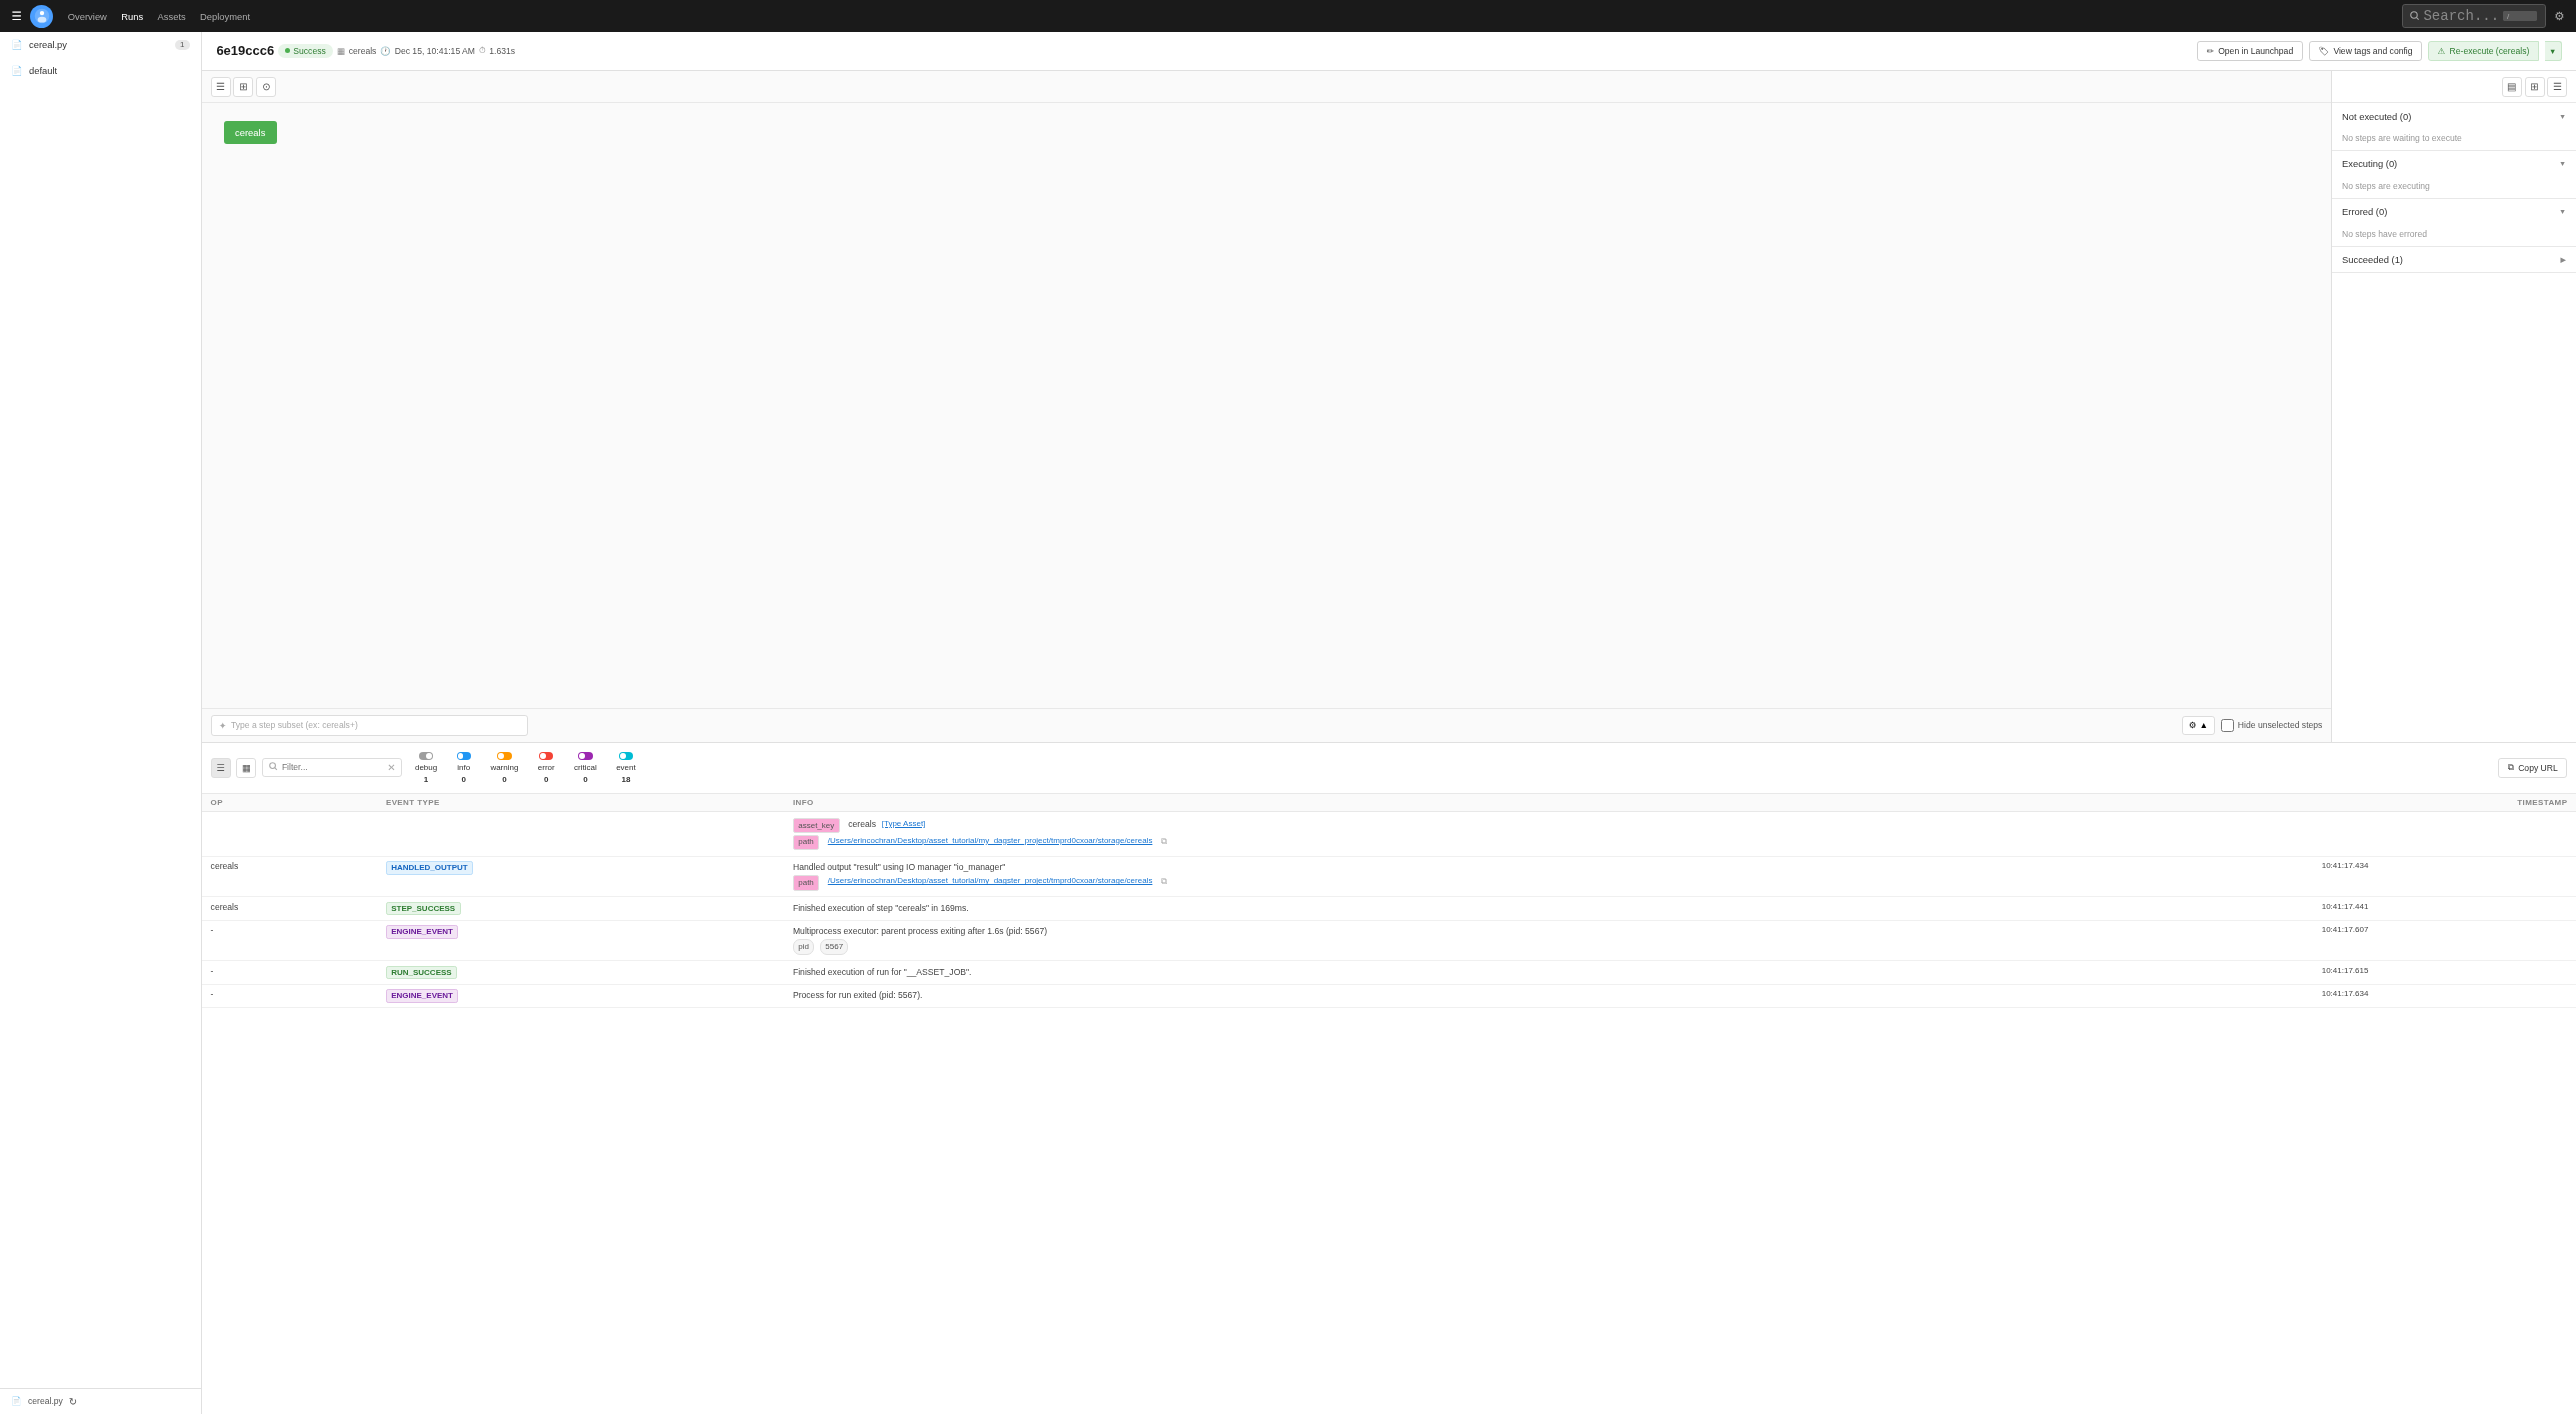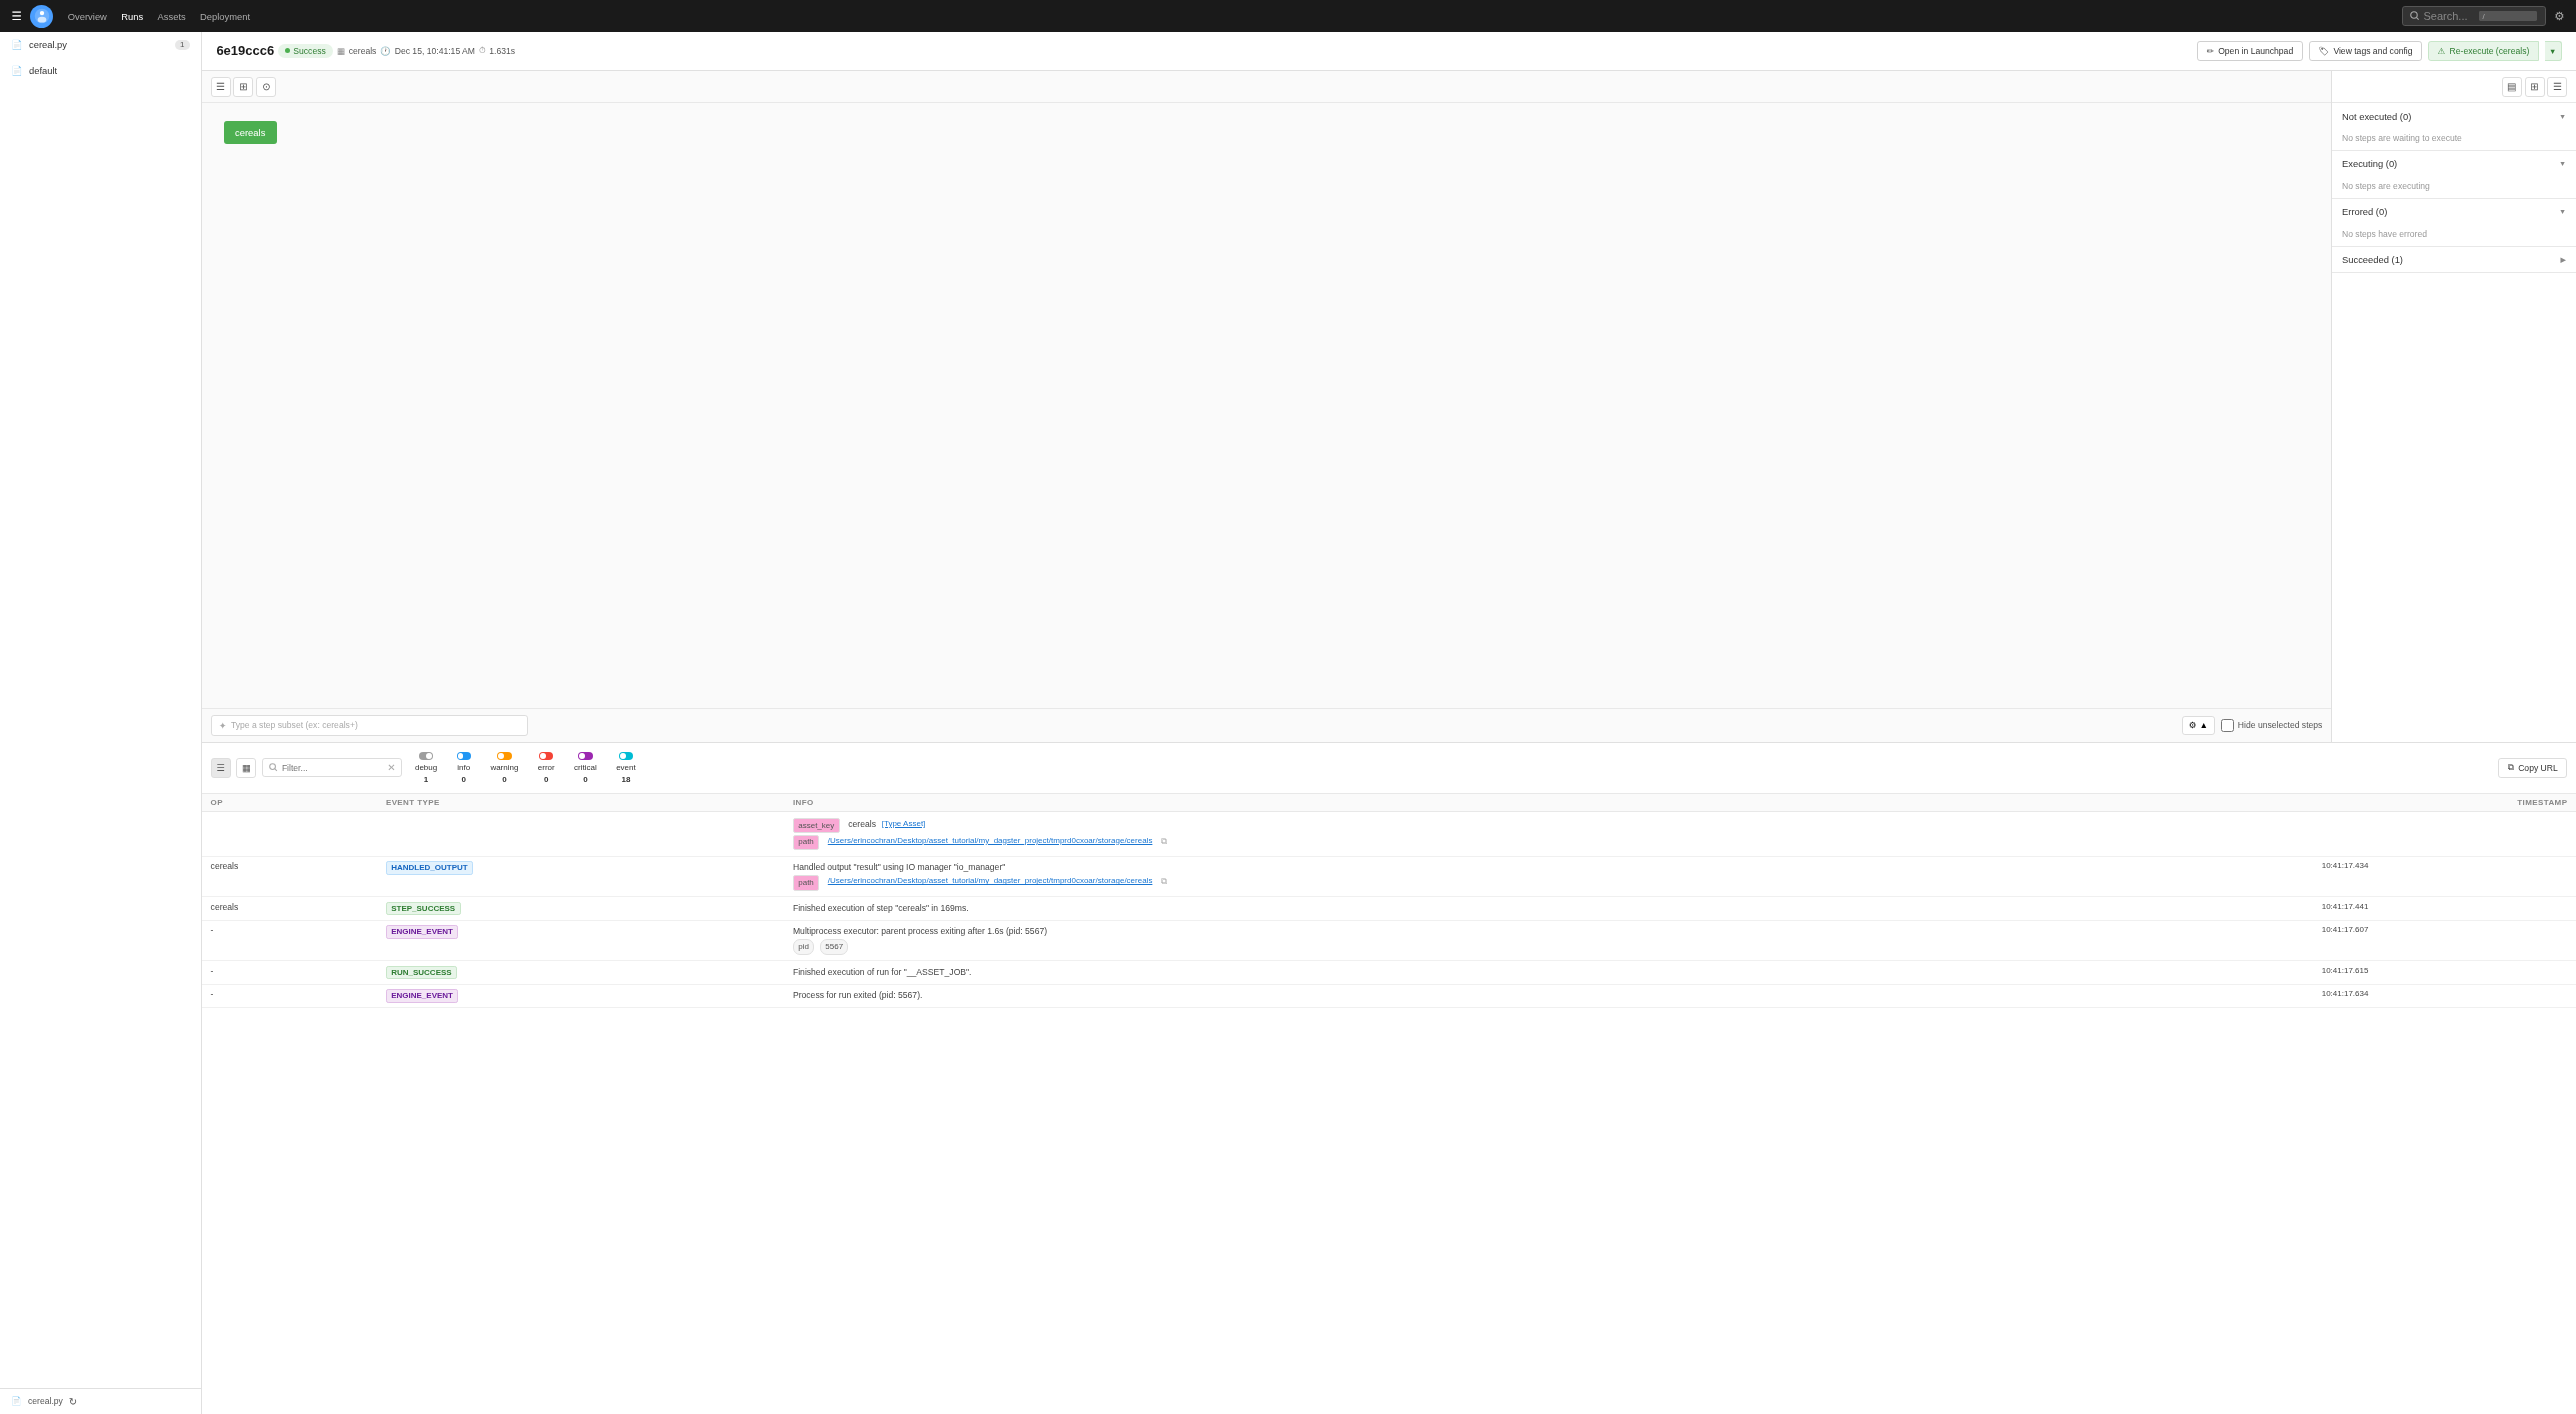--- a/index.html
+++ b/index.html
@@ -259,21 +259,21 @@
       display: flex;
       align-items: center;
       gap: 5.8px;
       border-bottom: 0.7px solid #e8e8e8;
       flex-wrap: wrap;
     }
     .log-view-btn { border: 0.7px solid #ddd; background: #fff; border-radius: 2.9px; width: 20px; height: 20px; display: flex; align-items: center; justify-content: center; cursor: pointer; font-size: 9.4px; color: #555; }
     .log-view-btn.active { background: #e8e8e8; }
     .filter-input-box {
       display: flex;
-      align-items: center;
+      align-items: flex-start;
       border: 0.7px solid #ddd;
       border-radius: 2.9px;
       padding: 2.9px 5.8px;
       gap: 4.3px;
       background: #fff;
       min-width: 130px;
     }
     .filter-input-box input { border: none; outline: none; font-size: 8.6px; color: #333; width: 101px; }
     .filter-input-box .clear-btn { color: #aaa; cursor: pointer; font-size: 10px; }
     .log-level-badge {
@@ -365,21 +365,21 @@
     <a class="active">Runs</a>
     <a>Assets</a>
     <a>Deployment</a>
   </div>
   <div class="top-nav-spacer"></div>
   <div class="search-box">
     <svg width="9.4" height="9.4" viewBox="0 0 13 13" fill="none">
         <circle cx="5.5" cy="5.5" r="4.5" stroke="#aaa" stroke-width="1.5"></circle>
         <line x1="8.8" y1="8.8" x2="12" y2="12" stroke="#aaa" stroke-width="1.5"></line>
       </svg>
-    <span style="color:#888;font-size:11px;">Search...</span>
+    <span style="color:#888;font-size:14px;font-family:Liberation Mono, monospace;">Search...</span>
     <span class="search-slash">/</span>
   </div>
   <span class="gear-icon">⚙</span>
 </nav>
 
 <div class="main-layout">
 
   <aside class="sidebar">
     <div class="sidebar-item">
       <span style="color:#888;">📄</span>

